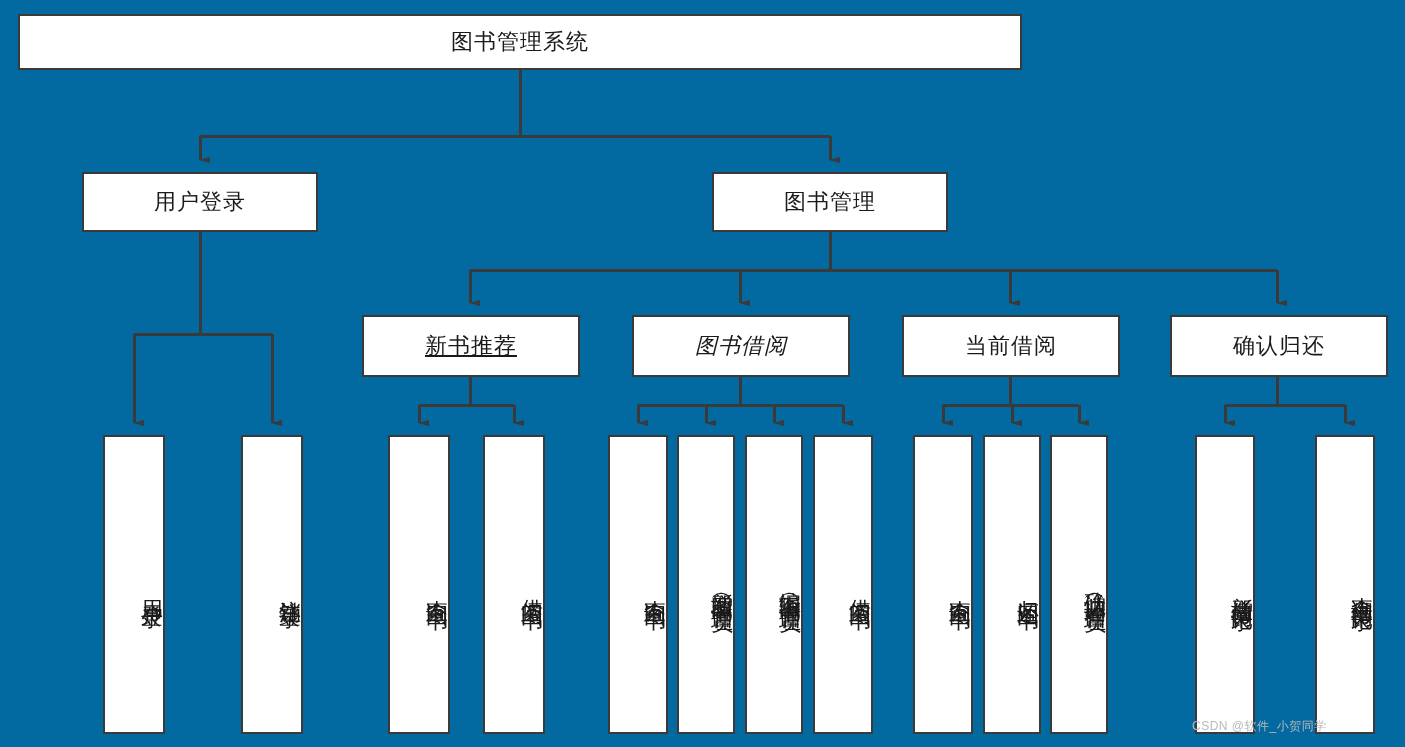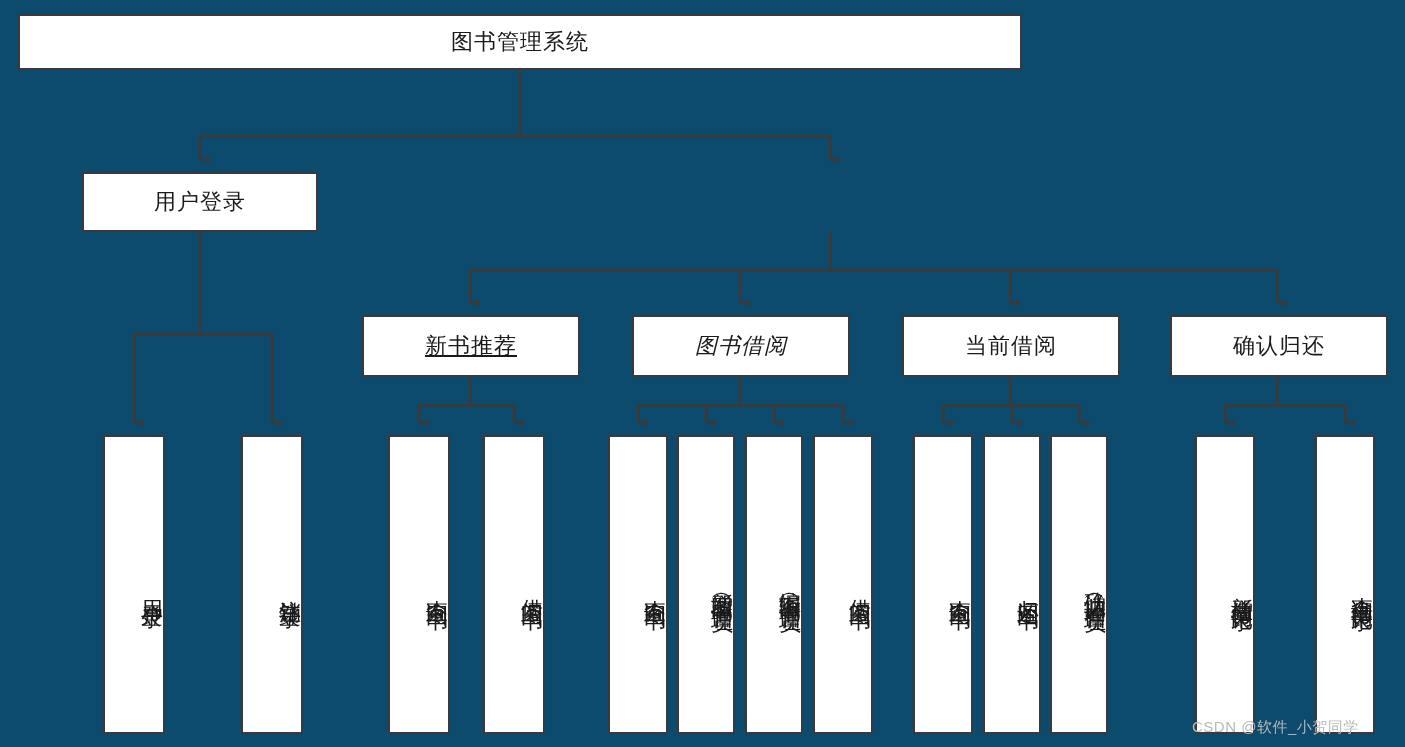--- a/index.html
+++ b/index.html
@@ -7,21 +7,21 @@
     padding: 0;
     background: #ffffff;
   }
   body {
     font-family: "Liberation Sans", "DejaVu Sans", sans-serif;
   }
   #diagram-root {
     position: relative;
     width: 1405px;
     height: 747px;
-    background: #0c4a6e;
+    background: #0369a1;
     overflow: hidden;
   }
   #edges-layer {
     position: absolute;
     left: 0;
     top: 0;
     width: 1405px;
     height: 747px;
   }
   .node {
@@ -46,21 +46,21 @@
     font-size: 22px;
     letter-spacing: 3px;
     line-height: 1.0;
     padding-top: 6px;
     align-items: flex-start;
     justify-content: center;
     text-align: left;
   }
   .watermark {
     position: absolute;
-    font-size: 15px;
+    font-size: 12px;
     color: #b9b9b9;
     white-space: nowrap;
     letter-spacing: 0.5px;
     pointer-events: none;
   }
 </style>
 </head>
 <body>
 
 <div id="diagram-root">
@@ -112,20 +112,21 @@
       <path d="M 1225 405 L 1345 405"></path>
       <path d="M 1225 405 L 1225 423" marker-end="url(#arrowhead)"></path>
       <path d="M 1345 405 L 1345 423" marker-end="url(#arrowhead)"></path>
 
     </g>
   </svg>
 
   <div class="node horizontal" style="left: 18px; top: 14px; width: 1004px; height: 56px;">图书管理系统</div>
 
   <div class="node horizontal" style="left: 82px; top: 172px; width: 236px; height: 60px;">用户登录</div>
+  <div class="node horizontal" style="left: 712px; top: 172px; width: 236px; height: 60px;">图书管理</div>
 
   <div class="node horizontal" style="left: 362px; top: 315px; width: 218px; height: 62px; text-decoration: underline;">新书推荐</div>
   <div class="node horizontal" style="left: 632px; top: 315px; width: 218px; height: 62px; font-style: italic;">图书借阅</div>
   <div class="node horizontal" style="left: 902px; top: 315px; width: 218px; height: 62px;">当前借阅</div>
   <div class="node horizontal" style="left: 1170px; top: 315px; width: 218px; height: 62px;">确认归还</div>
 
   <div class="node vertical" style="left: 103px; top: 435px; width: 62px; height: 299px;">用户登录</div>
   <div class="node vertical" style="left: 241px; top: 435px; width: 62px; height: 299px;">注销登录</div>
   <div class="node vertical" style="left: 388px; top: 435px; width: 62px; height: 299px;">查询图书</div>
   <div class="node vertical" style="left: 483px; top: 435px; width: 62px; height: 299px;">借阅图书</div>

